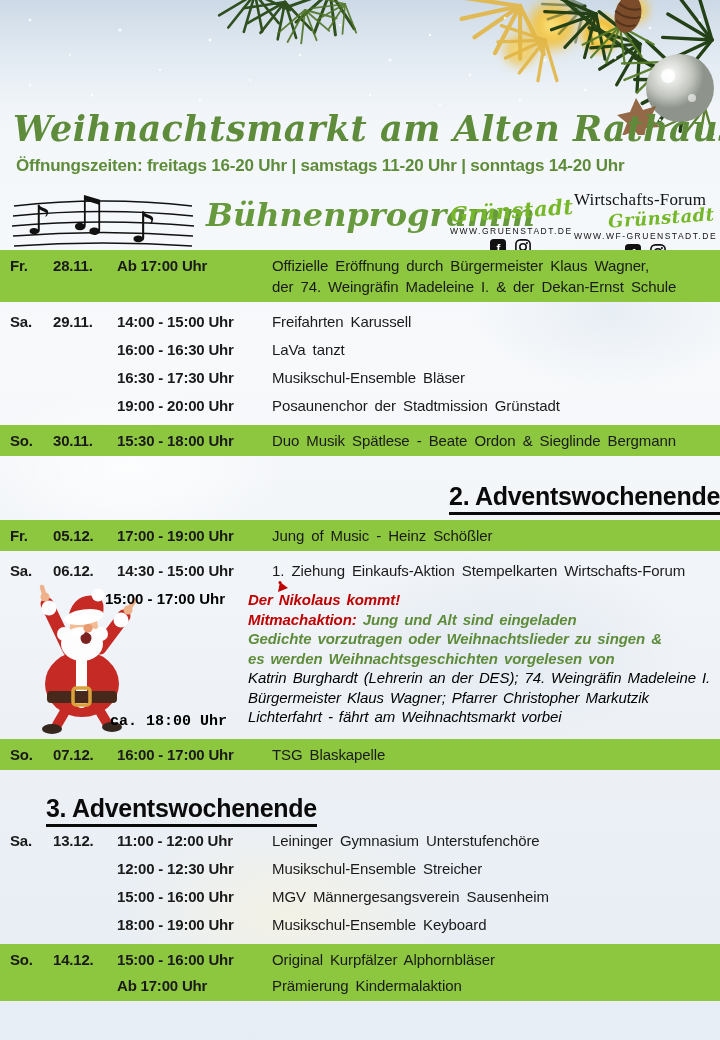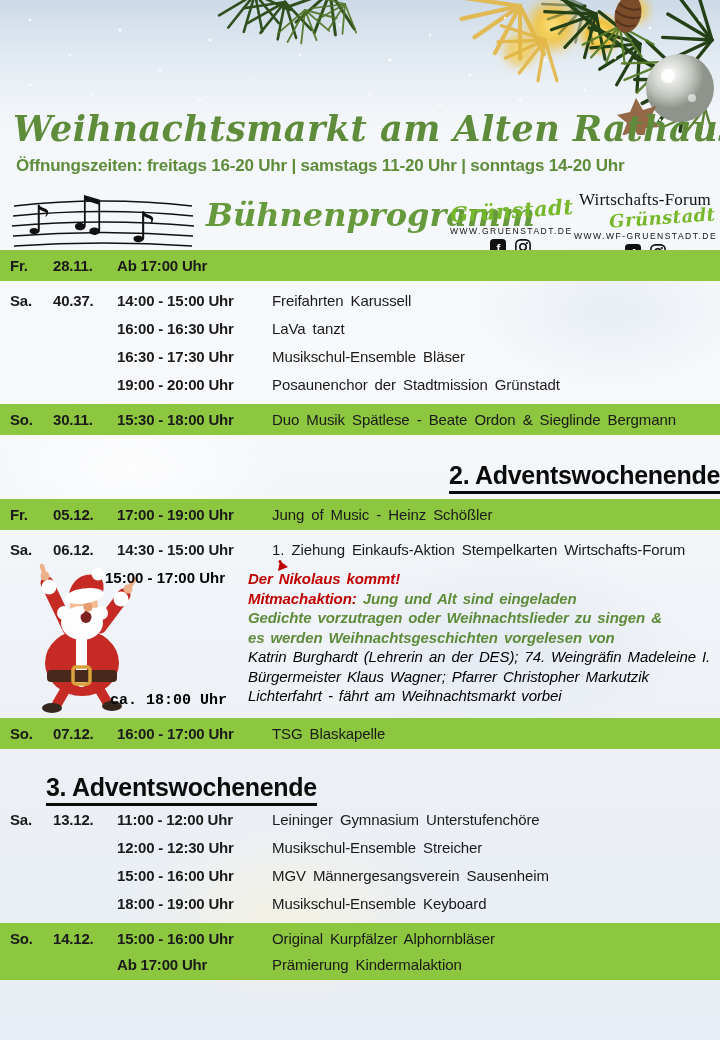--- a/index.html
+++ b/index.html
@@ -18,21 +18,21 @@
   .hdr{position:absolute;left:0;top:0;width:720px;z-index:2;}
   .title{position:absolute;left:13px;top:108px;width:660px;
          font-family:"DejaVu Serif","Liberation Serif",serif;font-style:italic;font-weight:bold;
          font-size:35px;color:#5e8c3a;letter-spacing:0.5px;white-space:nowrap;}
   .subtitle{position:absolute;left:16px;top:156px;font-size:17px;font-weight:bold;color:#5e8c3a;
             letter-spacing:-0.2px;white-space:nowrap;}
   .staff{position:absolute;left:8px;top:190px;}
   .program{position:absolute;left:206px;top:196px;font-family:"DejaVu Serif","Liberation Serif",serif;
            font-style:italic;font-weight:bold;font-size:32px;color:#679a3c;white-space:nowrap;}
   .logo-grs{position:absolute;left:450px;top:198px;width:120px;text-align:center;}
-  .logo-wf{position:absolute;left:574px;top:190px;width:142px;text-align:center;}
+  .logo-wf{position:absolute;left:574px;top:190px;width:142px;}
   .script-logo{font-family:"DejaVu Serif","Liberation Serif",serif;font-style:italic;font-weight:bold;
                color:#76b82a;transform:rotate(-4deg);display:inline-block;letter-spacing:0.5px;}
   .logo-grs .script-logo{font-size:21px;}
   .logo-wf .serif-top{font-family:"Liberation Serif","DejaVu Serif",serif;font-size:17px;color:#111;
                       letter-spacing:0.2px;}
   .logo-wf .script-logo{font-size:18px;margin-top:-6px;margin-left:34px;}
   .logo-url{font-size:8.5px;font-weight:normal;color:#111;letter-spacing:1.5px;margin-top:3px;white-space:nowrap;}
   .soc-row{display:flex;justify-content:center;gap:9px;margin-top:3px;}
   .soc{width:16px;height:16px;}
 
@@ -229,26 +229,30 @@
 
   <div class="content">
 
     <section class="sec1">
 
       <div class="hl">
         <div class="row">
           <span class="day">Fr.</span>
           <span class="date">28.11.</span>
           <span class="time">Ab 17:00 Uhr</span>
+          <span class="desc">
+            <span>Offizielle Eröffnung durch Bürgermeister Klaus Wagner,</span>
+            <span class="l2">der 74. Weingräfin Madeleine I. &amp; der Dekan-Ernst Schule</span>
+          </span>
         </div>
       </div>
 
       <div class="row">
         <span class="day">Sa.</span>
-        <span class="date">40.37.</span>
+        <span class="date">29.11.</span>
         <span class="time">14:00 - 15:00 Uhr</span>
         <span class="desc">Freifahrten Karussell</span>
       </div>
       <div class="row">
         <span class="day"></span>
           <span class="date"></span>
         <span class="time">16:00 - 16:30 Uhr</span>
         <span class="desc">LaVa tanzt</span>
       </div>
       <div class="row">

